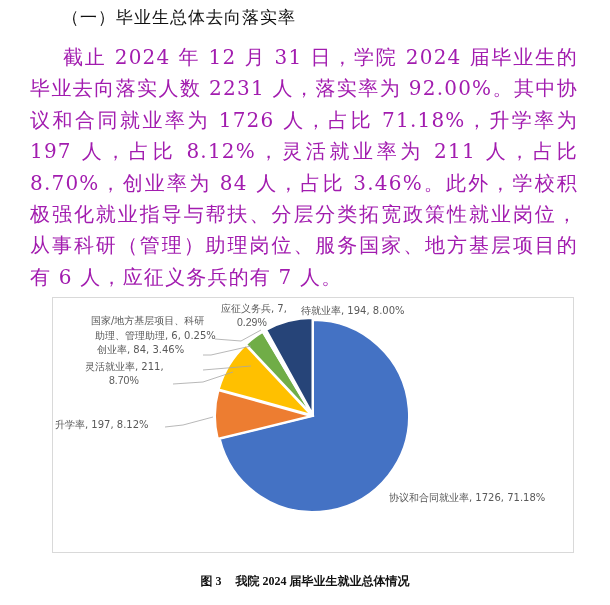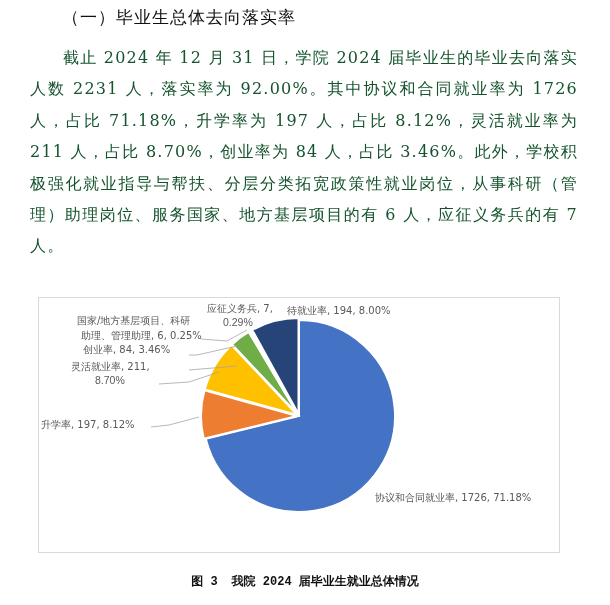--- a/index.html
+++ b/index.html
@@ -24,30 +24,30 @@
       letter-spacing: 1px;
       font-family: "DejaVu Sans", "Liberation Sans", sans-serif;
       color: #111;
       white-space: nowrap;
     }
     .body-text {
       position: absolute;
       left: 30px;
       top: 42px;
       width: 548px;
-      font-size: 16px;
+      font-size: 20px;
       line-height: 31.4px;
       letter-spacing: 1.2px;
       text-align: justify;
       text-indent: 33px;
-      color: #14532d;
+      color: #a21caf;
     }
     .chart-frame {
       position: absolute;
-      left: 38px;
+      left: 52px;
       top: 297px;
       width: 522px;
       height: 256px;
       border: 1px solid #d9d9d9;
       background: #fff;
       box-sizing: border-box;
     }
     .chart-svg {
       position: absolute;
       left: 0;
@@ -64,21 +64,21 @@
       fill: #595959;
     }
     .caption {
       position: absolute;
       left: 0;
       top: 573px;
       width: 610px;
       text-align: center;
       font-size: 12px;
       font-weight: bold;
-      font-family: Liberation Mono, monospace;
+      font-family: Liberation Serif, serif;
       color: #111;
       white-space: nowrap;
     }
     .caption .fig-no { margin-right: 14px; }
   </style>
 </head>
 <body>
 
 <div class="section-title">（一）毕业生总体去向落实率</div>
 

